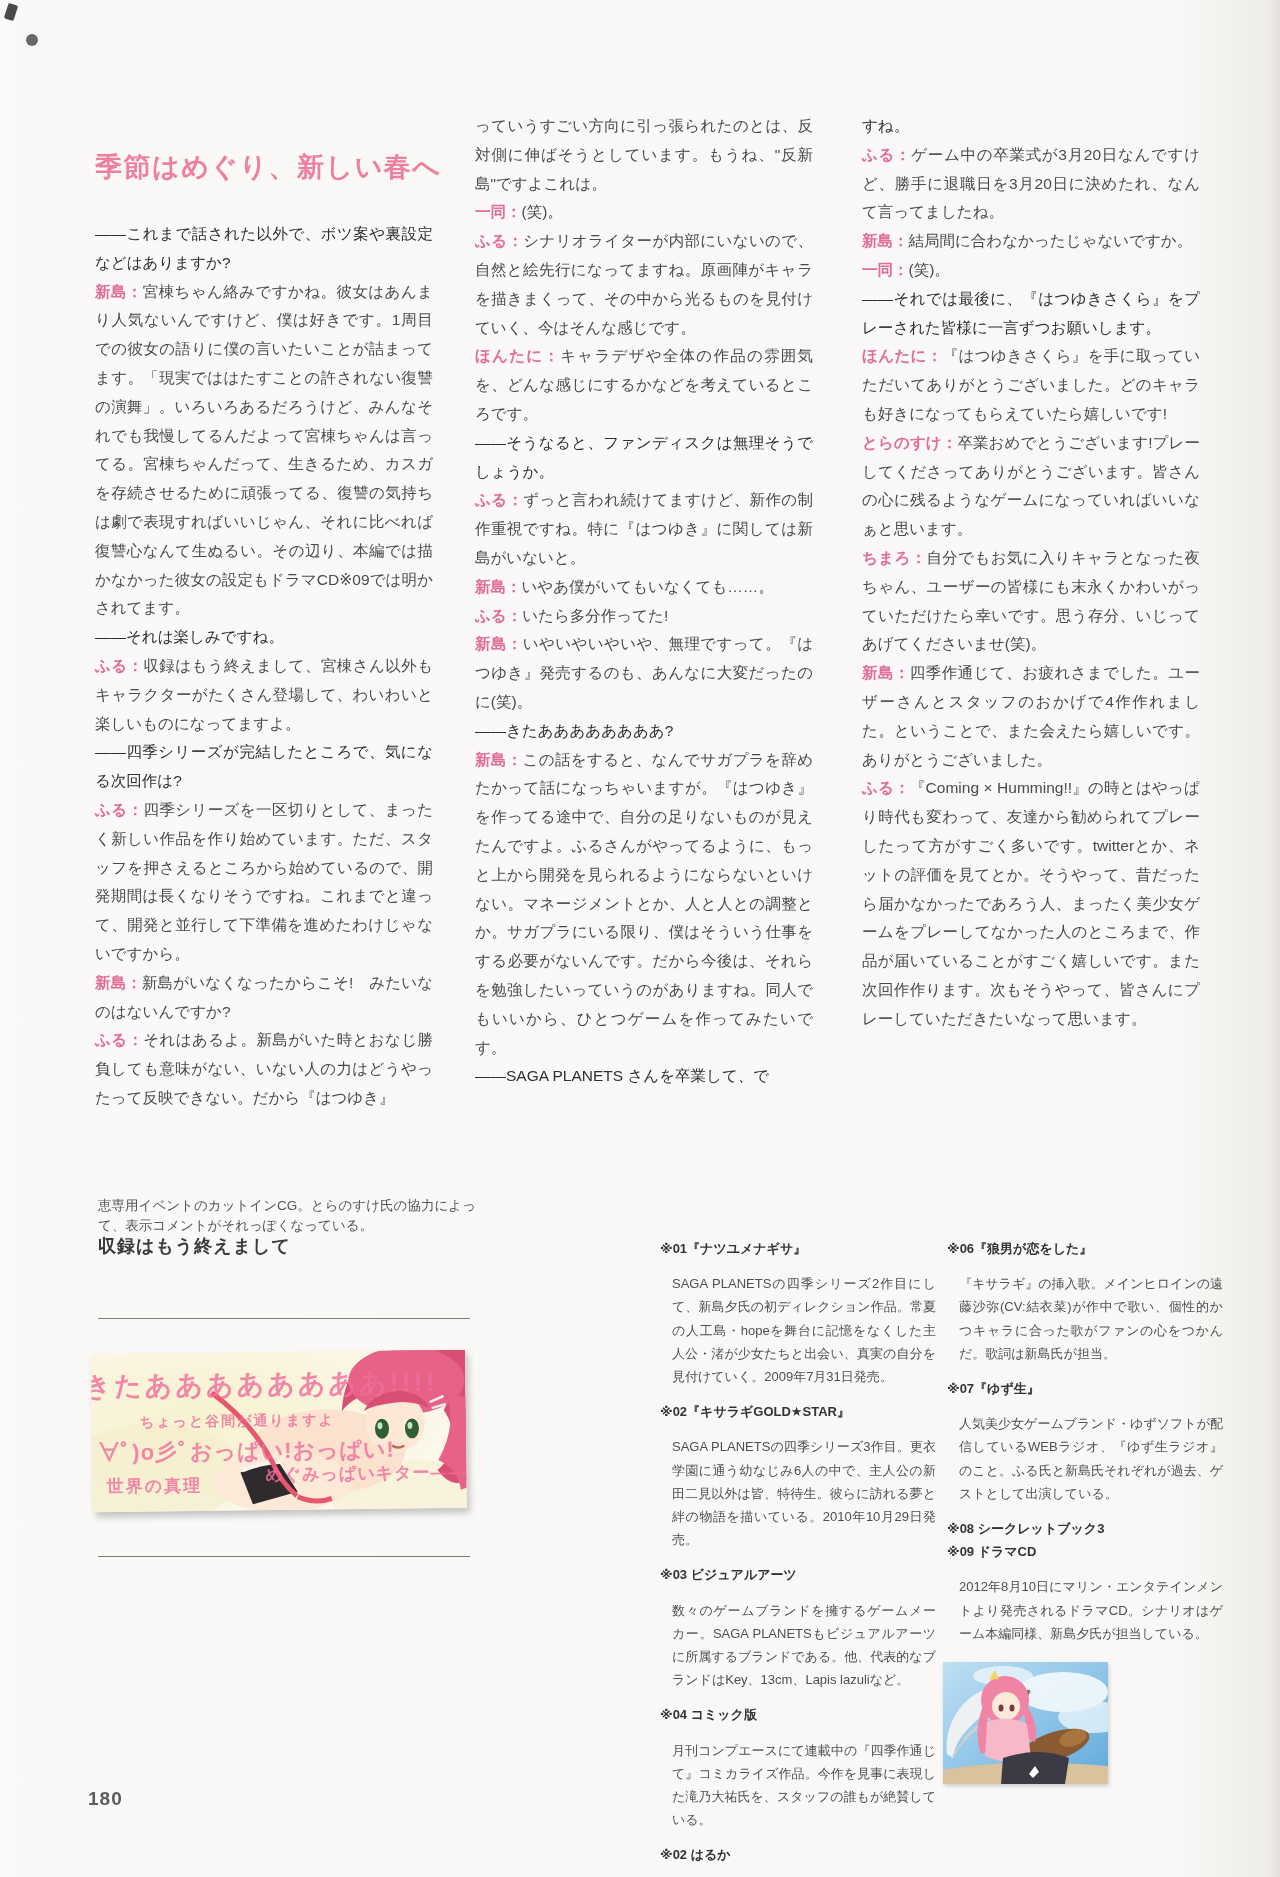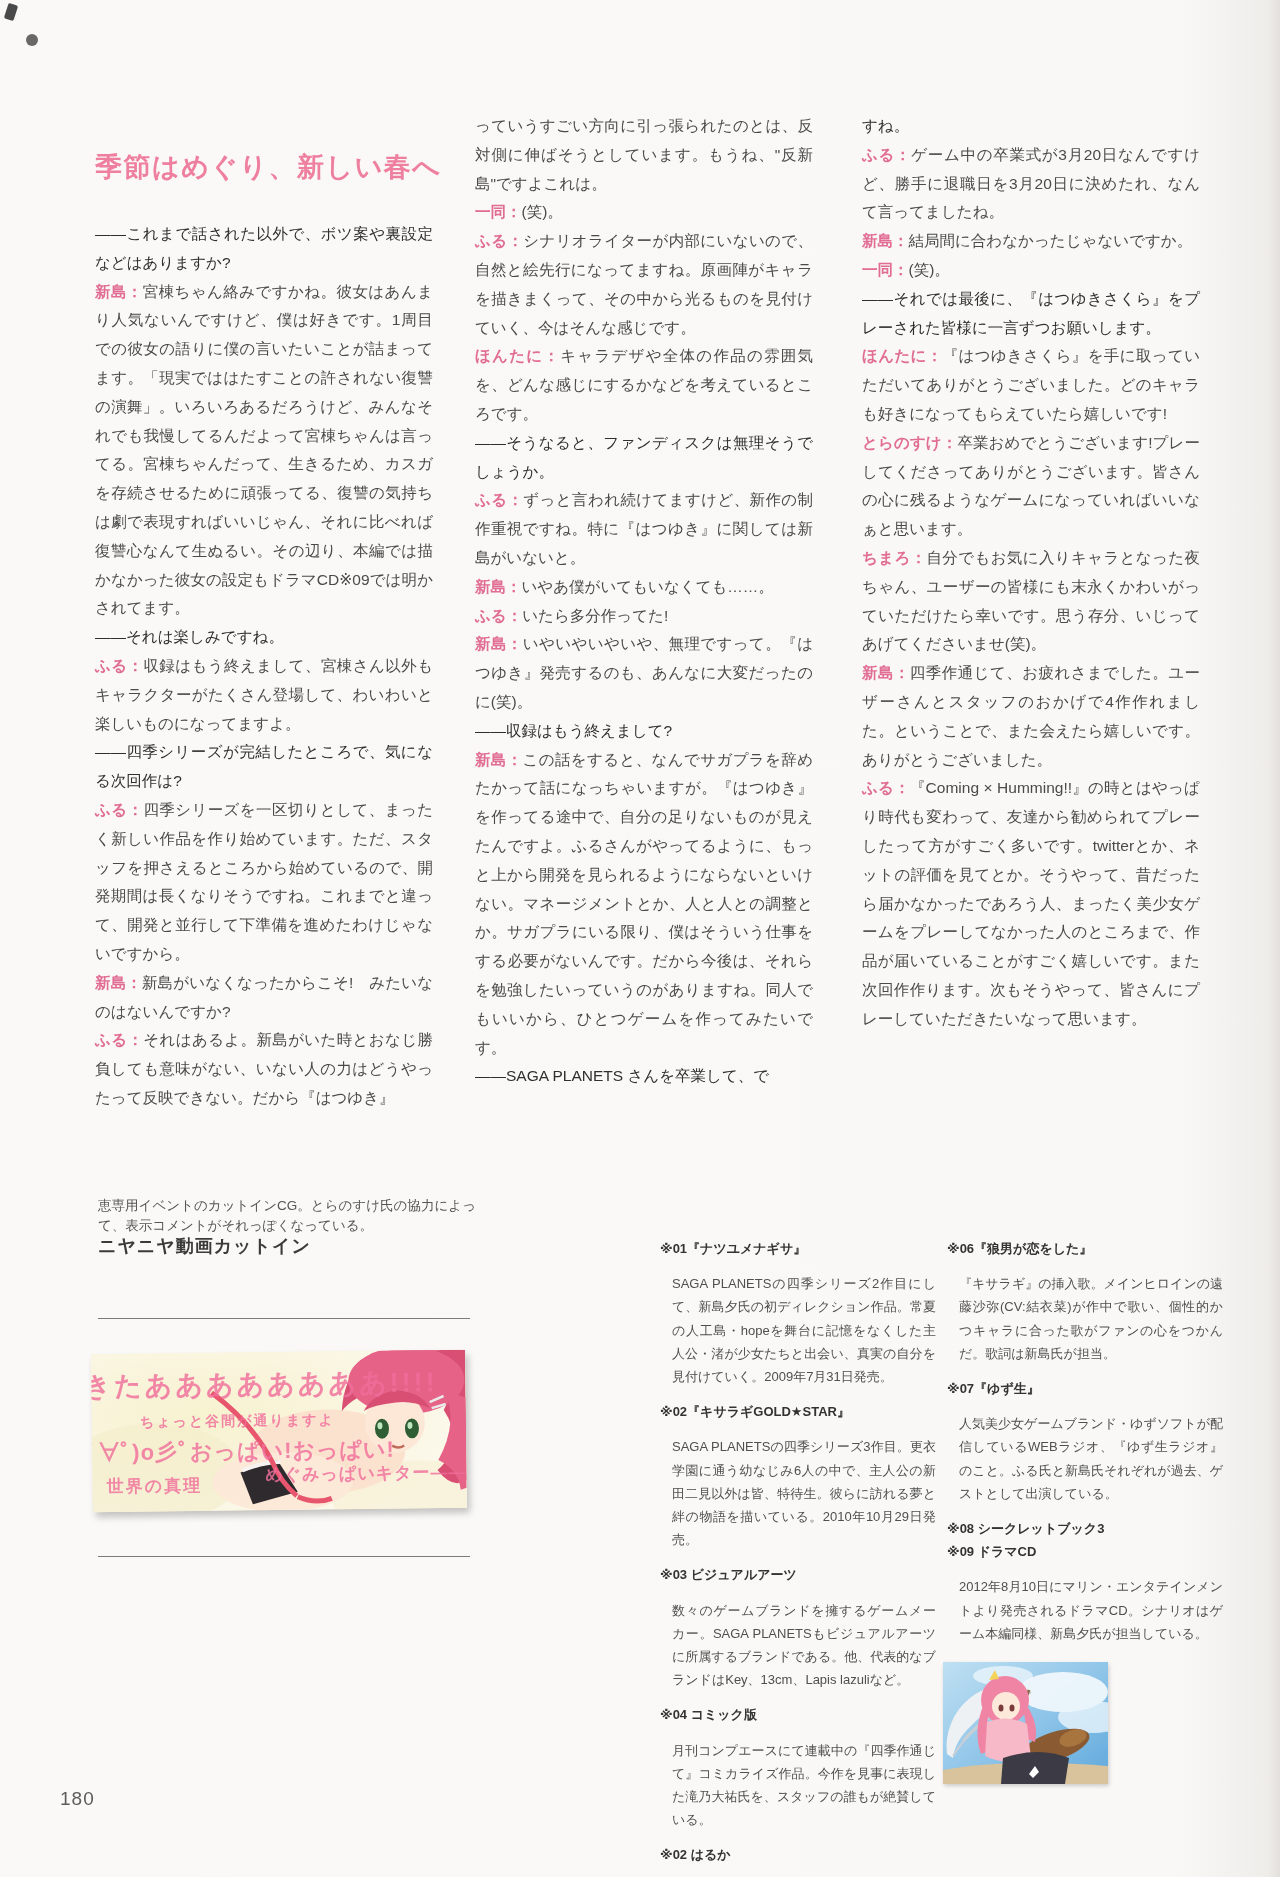--- a/index.html
+++ b/index.html
@@ -61,21 +61,21 @@
   #fnleft{left:660px;top:1237px;}
   #fnright{left:947px;top:1237px;}
   .fncol .fn-title{font-weight:bold;color:#333;margin:0;}
   .fncol .fn-body{margin:12px;}
 
   .heroine-photo{
     position:absolute;left:943px;top:1662px;width:165px;height:122px;overflow:hidden;
     box-shadow:1px 2px 4px rgba(0,0,0,0.18);
   }
   .page-number{
-    position:absolute;left:60px;top:1788px;font-size:19px;color:#5c5c5c;letter-spacing:1px;
+    position:absolute;left:88px;top:1788px;font-size:19px;color:#5c5c5c;letter-spacing:1px;font-weight:bold;
   }
 </style>
 </head>
 <body>
 
 <div class="page">
   <div class="speck a"></div>
   <div class="speck b"></div>
 
   <div class="col" id="col1">
@@ -96,42 +96,42 @@
     <div>
         <p>っていうすごい方向に引っ張られたのとは、反対側に伸ばそうとしています。もうね、"反新島"ですよこれは。</p>
         <p><span class="speaker">一同：</span>(笑)。</p>
         <p><span class="speaker">ふる：</span>シナリオライターが内部にいないので、自然と絵先行になってますね。原画陣がキャラを描きまくって、その中から光るものを見付けていく、今はそんな感じです。</p>
         <p><span class="speaker">ほんたに：</span>キャラデザや全体の作品の雰囲気を、どんな感じにするかなどを考えているところです。</p>
         <p class="q">――そうなると、ファンディスクは無理そうでしょうか。</p>
         <p><span class="speaker">ふる：</span>ずっと言われ続けてますけど、新作の制作重視ですね。特に『はつゆき』に関しては新島がいないと。</p>
         <p><span class="speaker">新島：</span>いやあ僕がいてもいなくても……。</p>
         <p><span class="speaker">ふる：</span>いたら多分作ってた!</p>
         <p><span class="speaker">新島：</span>いやいやいやいや、無理ですって。『はつゆき』発売するのも、あんなに大変だったのに(笑)。</p>
-        <p class="q">――収録はもう終えまして?</p>
+        <p class="q">――きたああああああああ?</p>
         <p><span class="speaker">新島：</span>この話をすると、なんでサガプラを辞めたかって話になっちゃいますが。『はつゆき』を作ってる途中で、自分の足りないものが見えたんですよ。ふるさんがやってるように、もっと上から開発を見られるようにならないといけない。マネージメントとか、人と人との調整とか。サガプラにいる限り、僕はそういう仕事をする必要がないんです。だから今後は、それらを勉強したいっていうのがありますね。同人でもいいから、ひとつゲームを作ってみたいです。</p>
         <p class="q">――SAGA PLANETS さんを卒業して、で</p>
       </div>
   </div>
 
   <div class="col" id="col3">
     <div>
         <p class="q">すね。</p>
         <p><span class="speaker">ふる：</span>ゲーム中の卒業式が3月20日なんですけど、勝手に退職日を3月20日に決めたれ、なんて言ってましたね。</p>
         <p><span class="speaker">新島：</span>結局間に合わなかったじゃないですか。</p>
         <p><span class="speaker">一同：</span>(笑)。</p>
         <p class="q">――それでは最後に、『はつゆきさくら』をプレーされた皆様に一言ずつお願いします。</p>
         <p><span class="speaker">ほんたに：</span>『はつゆきさくら』を手に取っていただいてありがとうございました。どのキャラも好きになってもらえていたら嬉しいです!</p>
         <p><span class="speaker">とらのすけ：</span>卒業おめでとうございます!プレーしてくださってありがとうございます。皆さんの心に残るようなゲームになっていればいいなぁと思います。</p>
         <p><span class="speaker">ちまろ：</span>自分でもお気に入りキャラとなった夜ちゃん、ユーザーの皆様にも末永くかわいがっていただけたら幸いです。思う存分、いじってあげてくださいませ(笑)。</p>
         <p><span class="speaker">新島：</span>四季作通じて、お疲れさまでした。ユーザーさんとスタッフのおかげで4作作れました。ということで、また会えたら嬉しいです。ありがとうございました。</p>
         <p><span class="speaker">ふる：</span>『Coming × Humming!!』の時とはやっぱり時代も変わって、友達から勧められてプレーしたって方がすごく多いです。twitterとか、ネットの評価を見てとか。そうやって、昔だったら届かなかったであろう人、まったく美少女ゲームをプレーしてなかった人のところまで、作品が届いていることがすごく嬉しいです。また次回作作ります。次もそうやって、皆さんにプレーしていただきたいなって思います。</p>
       </div>
   </div>
 
-  <h2 class="cutin-heading">ニヤニヤ動画カットイン</h2>
+  <h2 class="cutin-heading">収録はもう終えまして</h2>
   <p class="cutin-desc">恵専用イベントのカットインCG。とらのすけ氏の協力によって、表示コメントがそれっぽくなっている。</p>
   <div class="rule" id="rule1"></div>
 
   <div class="cutin-image">
     <svg width="374" height="158" viewBox="0 0 374 158">
       <defs>
         <radialGradient id="bgpatch" cx="30%" cy="40%" r="80%">
           <stop offset="0%" stop-color="#f7f2cf"></stop>
             <stop offset="60%" stop-color="#faf6e2"></stop>
             <stop offset="100%" stop-color="#fdfaf0"></stop>

